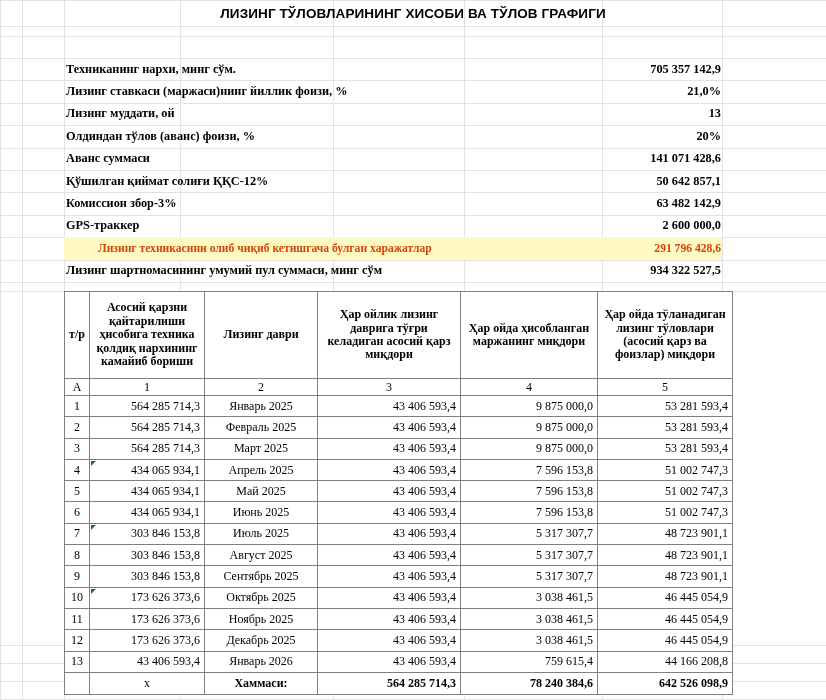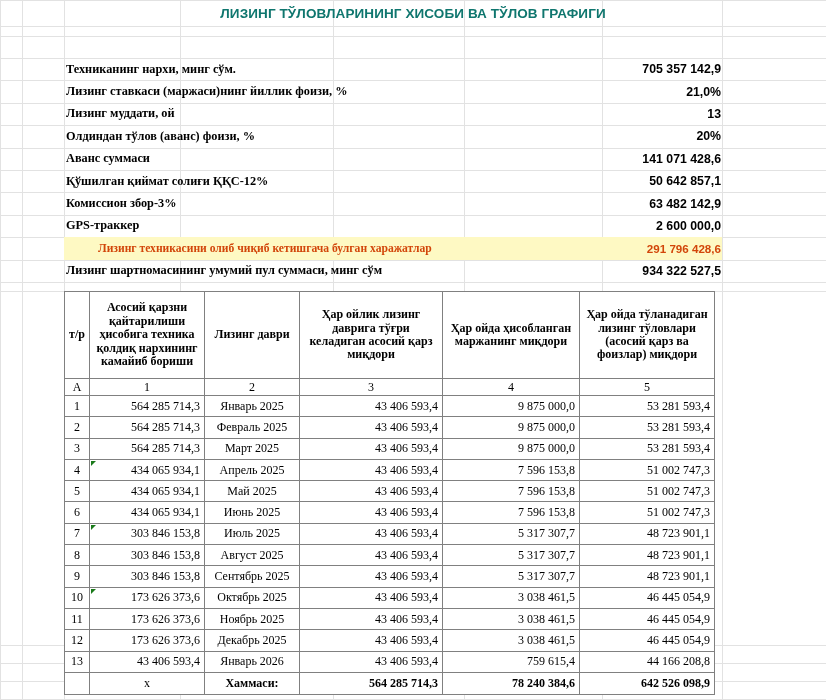--- a/index.html
+++ b/index.html
@@ -40,21 +40,21 @@
     left: 0; top: 0;
     width: 826px; height: 26px;
     display: flex; align-items: center; justify-content: center;
     z-index: 3;
   }
   #title-bar .title-text {
     font-family: "Liberation Sans", "DejaVu Sans", sans-serif;
     font-weight: bold;
     font-size: 13.5px;
     letter-spacing: 0.1px;
-    color: #0f766e;
+    color: #000000;
     white-space: nowrap;
   }
 
   
   #params {
     position: absolute;
     left: 64px; top: 58px;
     width: 658px;
     z-index: 2;
   }
@@ -68,21 +68,21 @@
   }
   .param-label {
     font-family: "Liberation Serif", "DejaVu Serif", serif;
     font-weight: bold;
     font-size: 12.3px;
     white-space: nowrap;
     padding-left: 2px;
     flex: 1 1 auto;
   }
   .param-value {
-    font-family: Liberation Sans, sans-serif;
+    font-family: Liberation Serif, serif;
     font-weight: bold;
     font-size: 12.3px;
     white-space: nowrap;
     padding-right: 1px;
     flex: 0 0 auto;
   }
   .param-row.highlight {
     background: #fef9c3;
     padding-left: 32px;
   }
@@ -121,21 +121,21 @@
     text-align: center;
     height: 17px;
     font-size: 12px;
   }
   #schedule tbody td {
     height: 21.3px;
     vertical-align: middle;
   }
   .c-idx  { width: 25px;  text-align: center; }
   .c-one  { width: 115px; text-align: right;  position: relative; margin-left: 11px; }
-  .c-two  { width: 95px; text-align: center; }
+  .c-two  { width: 113px; text-align: center; }
   .c-three{ width: 143px; text-align: right;  }
   .c-four { width: 137px; text-align: right;  }
   .c-five { width: 135px; text-align: right;  }
 
   
   .errflag::before {
     content: "";
     position: absolute;
     left: 1px; top: 1px;
     width: 0; height: 0;

